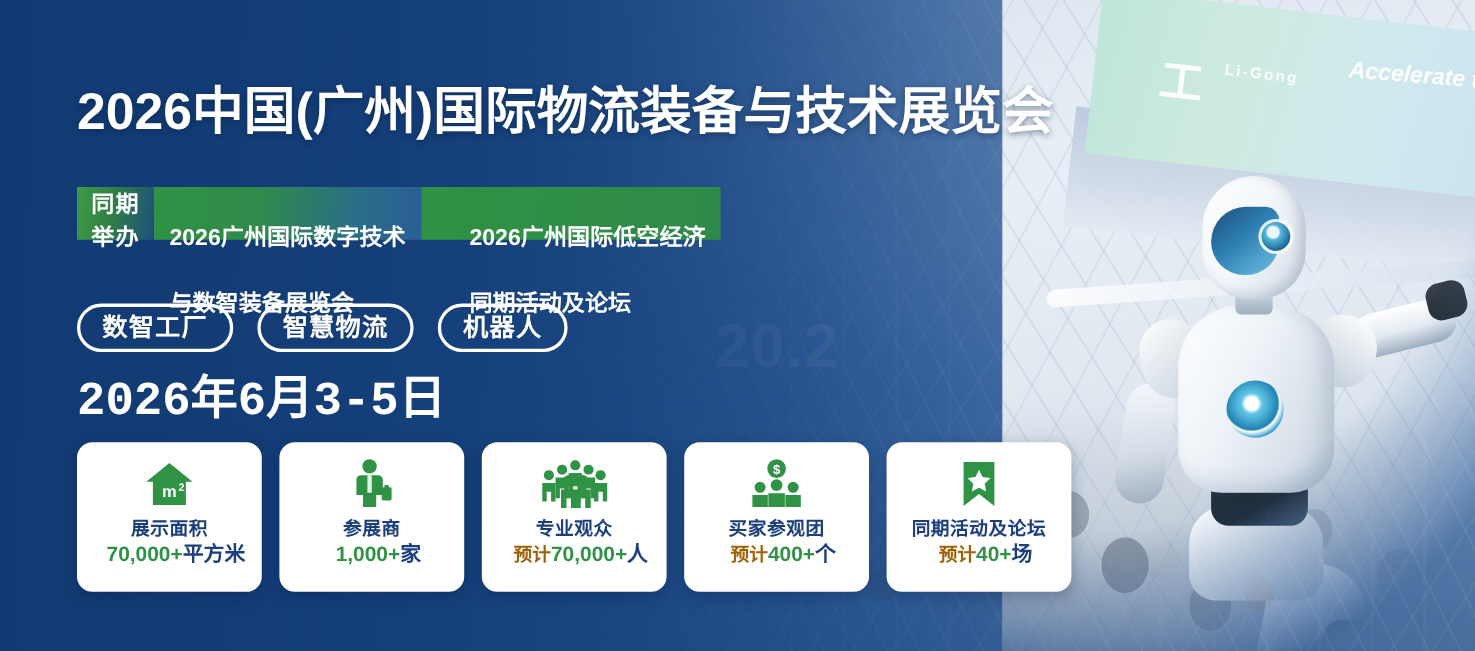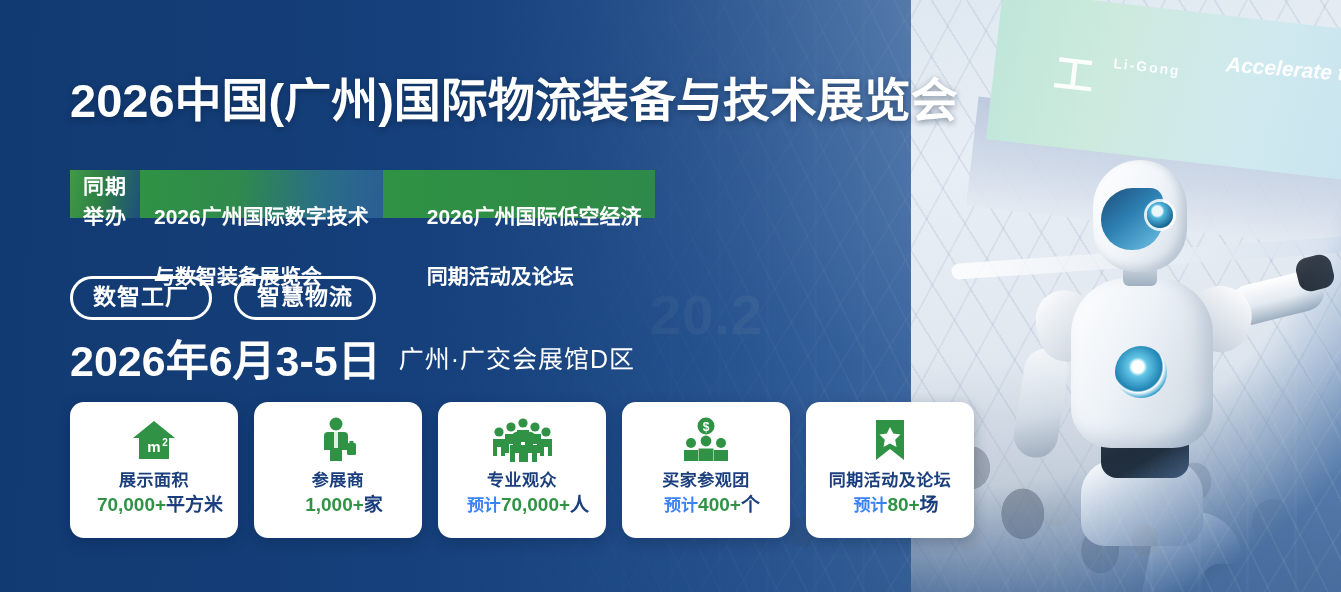--- a/index.html
+++ b/index.html
@@ -295,23 +295,24 @@
     letter-spacing: 1px;
     line-height: 30px;
     white-space: nowrap;
   }
 
   
   .dateline {
     position: absolute;
     left: 70px; top: 326px;
     display: flex;
-    align-items: center;
+    align-items: flex-start;
     gap: 18px;
     white-space: nowrap;
+    font-family: Liberation Mono, monospace;
   }
   .date-main {
     color: #ffffff;
     font-size: 43px;
     font-weight: 700;
     letter-spacing: 0px;
   }
   .date-venue {
     color: #ffffff;
     font-size: 25px;
@@ -357,21 +358,21 @@
   .card-value {
     font-size: 19px;
     font-weight: 700;
     line-height: 26px;
     white-space: nowrap;
     color: #1b3f7d;
     margin-left: 12px;
   }
   .card-value .num { color: #2f9244; }
   .card-value .unit { color: #1b3f7d; }
-  .card-value .pre { color: #3b82f6; font-size: 17px; }
+  .card-value .pre { color: #a16207; font-size: 17px; }
 </style>
 </head>
 <body>
 
 <div class="banner">
 
   <div class="bg-base"></div>
   <div class="bg-hall"></div>
   <div class="bg-crowd"></div>
   <div class="bg-hallnum">20.2</div>
@@ -422,25 +423,25 @@
       </div>
       <div class="conc-item conc-3">
         <div>2026广州国际低空经济</div>
         <div>同期活动及论坛</div>
       </div>
     </div>
 
     <div class="pills">
       <div class="pill">数智工厂</div>
       <div class="pill">智慧物流</div>
+      <div class="pill">机器人</div>
     </div>
 
     <div class="dateline">
       <div class="date-main">2026年6月3-5日</div>
-      <div class="date-venue">广州·广交会展馆D区</div>
     </div>
 
     <div class="stats">
 
       <div class="card">
         <div class="card-icon">
           <svg width="46" height="42" viewBox="0 0 46 42" aria-hidden="true">
             <path d="M23 2 L44 19 L38 19 L38 40 L8 40 L8 19 L2 19 Z" fill="#2f9244"></path>
             <text x="23" y="33" text-anchor="middle" fill="#ffffff" font-family="Liberation Sans, sans-serif" font-size="15" font-weight="700">m</text>
             <text x="34" y="27" text-anchor="middle" fill="#ffffff" font-family="Liberation Sans, sans-serif" font-size="10" font-weight="700">2</text>
@@ -519,19 +520,19 @@
 
       <div class="card">
         <div class="card-icon">
           <svg width="36" height="44" viewBox="0 0 36 44" aria-hidden="true">
             <path d="M4 2 h28 v40 l-14 -11 l-14 11 z" fill="#2f9244"></path>
             <path d="M18 9 l3.2 6.6 l7.3 1 l-5.3 5.1 l1.3 7.2 l-6.5 -3.4 l-6.5 3.4 l1.3 -7.2 l-5.3 -5.1 l7.3 -1 z" fill="#ffffff"></path>
           </svg>
         </div>
         <div class="card-label">同期活动及论坛</div>
         <div class="card-value">
-          <span class="pre">预计</span><span class="num">80+</span><span class="unit">场</span>
+          <span class="pre">预计</span><span class="num">40+</span><span class="unit">场</span>
         </div>
       </div>
 
     </div>
   </div>
 </div>
 
 </body></html>

